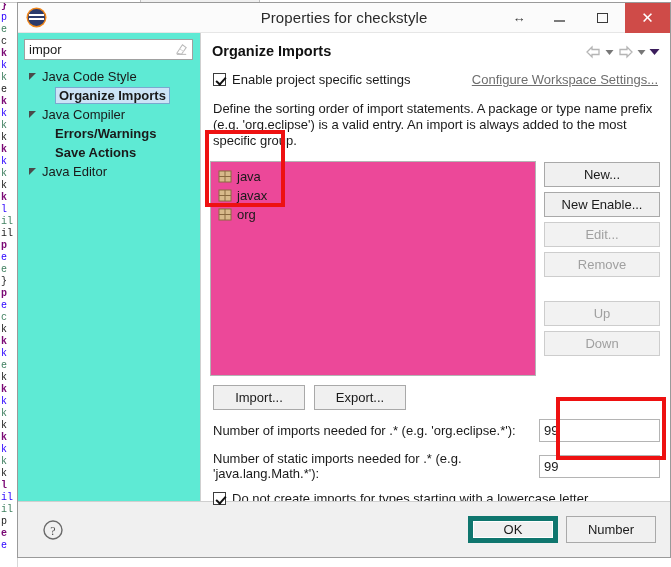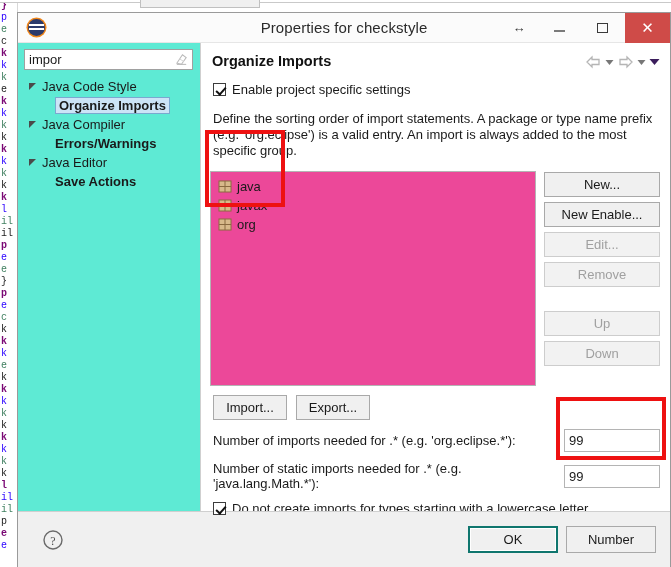--- a/index.html
+++ b/index.html
@@ -30,21 +30,21 @@
     position: absolute; left:0; top:0; width: 671px; height: 3px;
     background: #ffffff; border-bottom: 1px solid #c9c9c9;
   }
   #bg-top-tabs {
     position: absolute; left: 140px; top: 0px; width: 120px; height: 8px;
     background: #f0f0f0; border: 1px solid #c0c0c0; border-top: none;
   }
 
   
   #dialog {
-    position: absolute; left: 17px; top: 12px;
+    position: absolute; left: 17px; top: 2px;
     width: 654px; height: 556px;
     background: #f0f0f0;
     border: 1px solid #9a9a9a;
     display: flex; flex-direction: column;
   }
 
   
   #titlebar {
     height: 30px; min-height: 30px;
     background: #fbfbfb;
@@ -182,29 +182,29 @@
     font-size: 13px; color: #1a1a1a;
     background: #f0f0f0; border: 1px solid #a9a9a9;
     height: 25px; display: flex; align-items: center; justify-content: center;
     white-space: nowrap;
   }
   #side-buttons .btn { width: 116px; }
   .btn.disabled { color: #a0a0a0; border-color: #cdcdcd; background: #f2f2f2; }
   .spacer-gap { height: 14px; }
 
   #io-row { display: flex; gap: 9px; margin-top: 9px; padding-left: 3px; }
-  #io-row .btn { width: 74px; }
+  #io-row .btn { width: 92px; }
 
   .num-row {
     display: flex; align-items: center;
     margin-top: 9px; padding-left: 3px;
   }
   .num-label { font-size: 13px; color: #1a1a1a; }
   .num-input {
-    margin-left: auto; width: 96px; height: 23px;
+    margin-left: auto; width: 121px; height: 23px;
     border: 1px solid #b4b4b4; background: #ffffff;
     font-family: "Liberation Sans", sans-serif; font-size: 13px;
     color: #1a1a1a; padding: 9px 4px; outline: none;
   }
 
   #lower-cb-row { display: flex; align-items: center; margin-top: 10px; padding-left: 3px; }
 
   #apply-row {
     display: flex; gap: 8px; justify-content: flex-end;
     margin-top: 13px; padding-right: 1px;
@@ -215,21 +215,21 @@
   #bottom-bar {
     height: 56px; min-height: 56px;
     background: #f0f0f0;
     border-top: 1px solid #cfcfcf;
     display: flex; align-items: center;
     padding: 0 14px 0 24px;
   }
   #help-icon { width: 22px; height: 22px; }
   #bottom-btns { margin-left: auto; display: flex; gap: 8px; }
   #bottom-btns .btn { width: 90px; height: 27px; font-size: 13px; }
-  #btn-ok { border: 2px solid #0f766e; box-shadow: inset 0 0 0 1px #ffffff; }
+  #btn-ok { border: 5px solid #0f766e; box-shadow: inset 0 0 0 1px #ffffff; }
 
   
   .anno {
     position: absolute; border: 4px solid #ee1111;
     pointer-events: none; z-index: 50;
   }
 </style>
 </head>
 <body>
 
@@ -333,31 +333,31 @@
                 <path d="M1 1 L8 1 L1 8 Z" fill="#4a4a4a"></path>
               </svg>
           </span>
           <span class="tlabel">Java Compiler</span>
         </div>
 
         <div class="tnode child">
           <span class="tlabel">Errors/Warnings</span>
         </div>
 
+        <div class="tnode child">
+          <span class="tlabel">Save Actions</span>
+        </div>
+
         <div class="tnode">
           <span class="twist">
             <svg width="9" height="9" viewBox="0 0 9 9">
                 <path d="M1 1 L8 1 L1 8 Z" fill="#4a4a4a"></path>
               </svg>
           </span>
           <span class="tlabel">Java Editor</span>
-        </div>
-
-        <div class="tnode child">
-          <span class="tlabel">Save Actions</span>
         </div>
 
       </div>
     </div>
 
     <div id="right-panel">
 
       <div id="page-header">
         <div id="page-title">Organize Imports</div>
         <div id="nav-icons">
@@ -387,20 +387,21 @@
               </svg>
           </span>
         </div>
       </div>
 
       <div id="sep-1"></div>
 
       <div id="enable-row">
         <span class="cbox checked"></span>
         <span class="ctext">Enable project specific settings</span>
+        <span id="ws-link">Configure Workspace Settings...</span>
       </div>
 
       <div id="sep-2"></div>
 
       <div id="desc-text">Define the sorting order of import statements. A package or type name prefix (e.g. 'org.eclipse') is a valid entry. An import is always added to the most specific group.</div>
 
       <div id="mid-area">
 
         <div id="list-box">
           <div class="litem">

